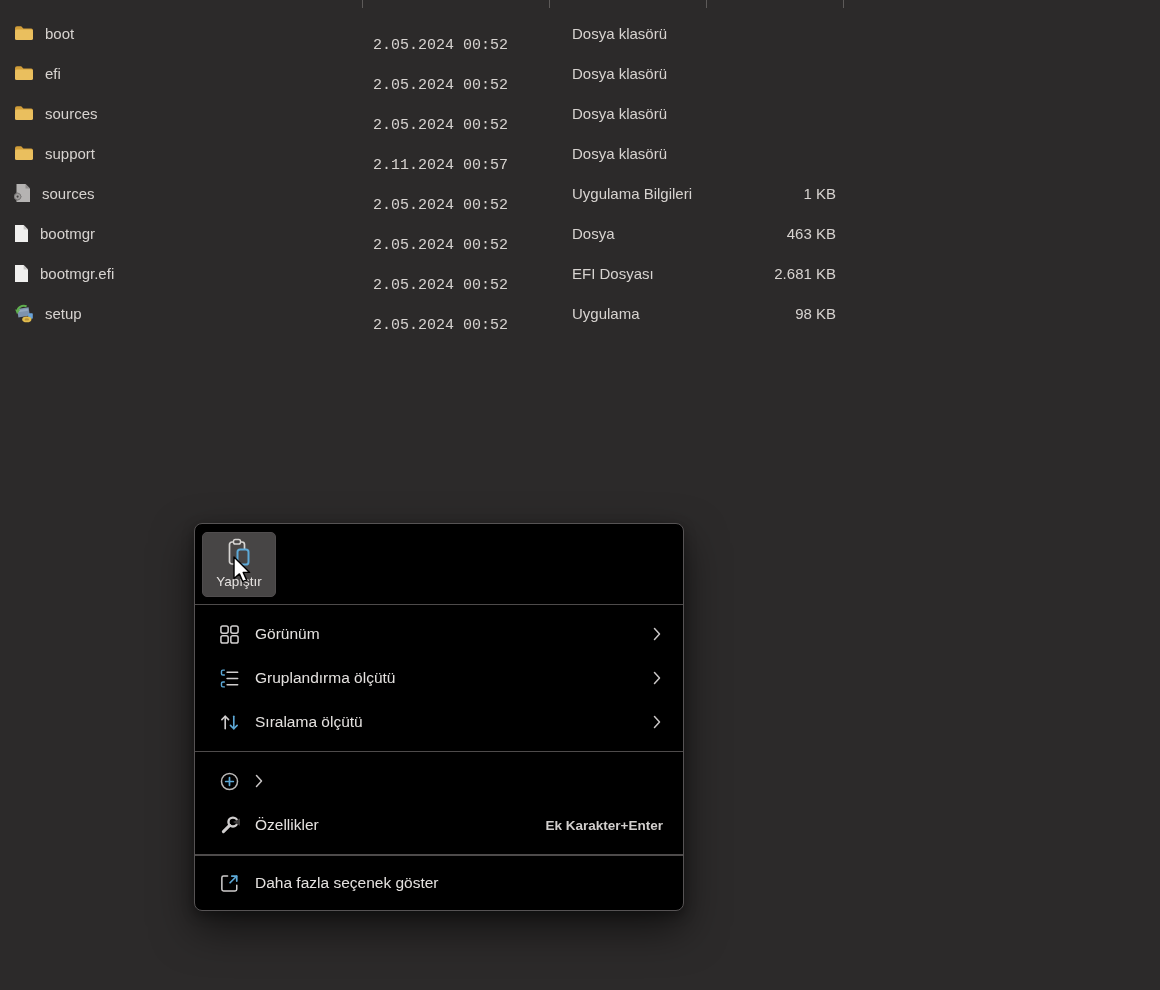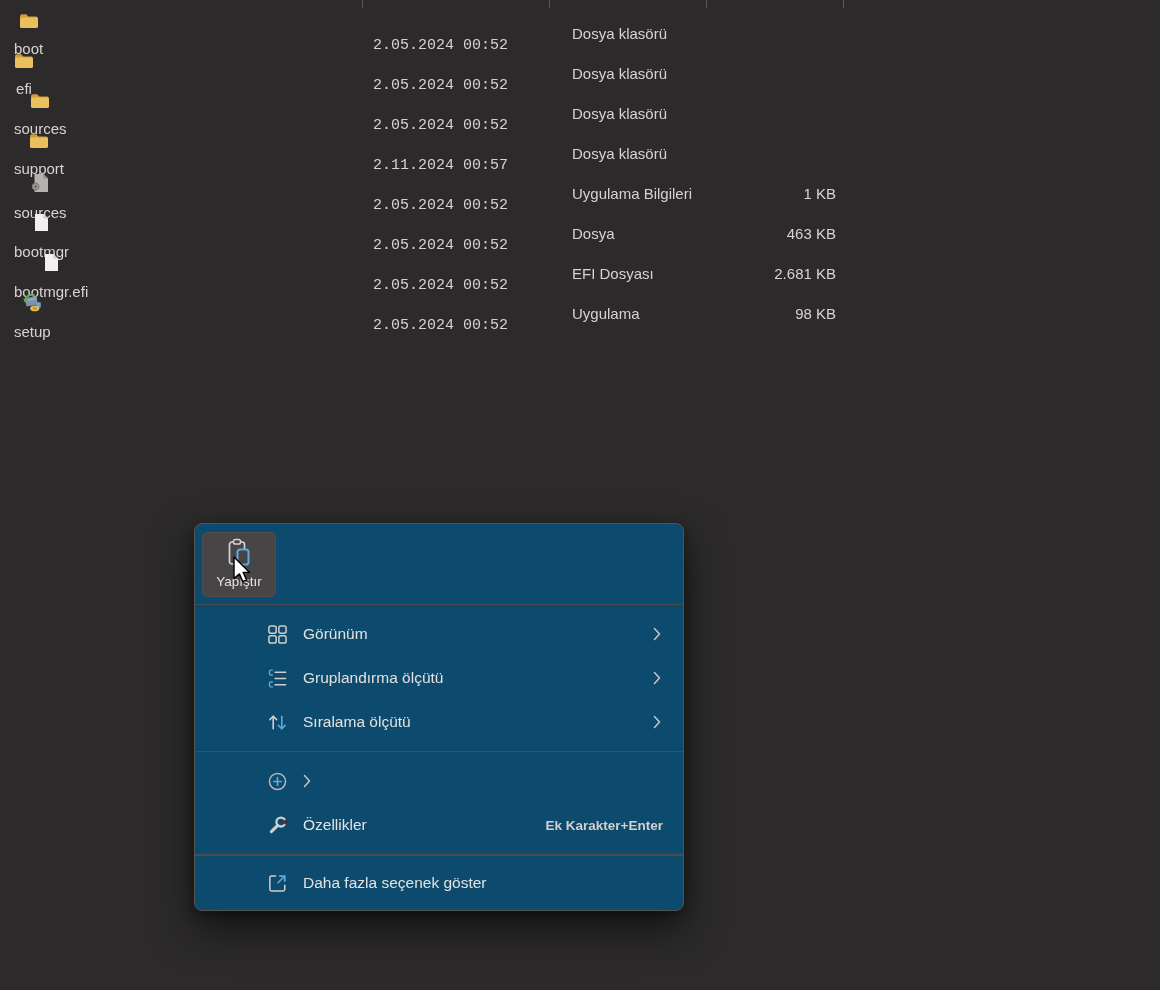--- a/index.html
+++ b/index.html
@@ -7,43 +7,43 @@
     position:relative; width:1160px; height:990px; overflow:hidden;
     background:#2c2a2a;
     font-family:"Liberation Sans", sans-serif;
     -webkit-font-smoothing:antialiased;
   }
   
   .col-tick{position:absolute; top:0; width:1px; height:8px; background:#5d5a59;}
   
   .file-list{position:absolute; left:0; top:13px; width:900px;}
   .file-row{position:relative; height:40px; color:#d7d3d0; font-size:15px;}
-  .cell-name{position:absolute; left:14px; top:0; height:40px; display:flex; align-items:center; gap:11px;flex-direction:column;}
+  .cell-name{position:absolute; left:14px; top:0; height:40px; display:flex; align-items:center; gap:11px;}
   .cell-name .fi{flex:none; display:flex;}
   .cell-date{position:absolute; left:373px; top:12px; height:40px; display:flex; align-items:center;font-family:Liberation Mono, monospace;}
   .cell-type{position:absolute; left:572px; top:0; height:40px; display:flex; align-items:center;}
   .cell-size{position:absolute; left:706px; top:0; height:40px; width:130px; display:flex; align-items:center; justify-content:flex-end;}
   
   .ctx{
     position:absolute; left:194px; top:523px; width:488px;
-    background:#0c4a6e; border:1px solid #56settler;
+    background:#000000; border:1px solid #56settler;
     border:1px solid #565354; border-radius:8px;
     box-shadow:0 18px 42px rgba(0,0,0,.55), 0 4px 12px rgba(0,0,0,.35);
     overflow:hidden;
   }
   .ctx-top{position:relative; height:80px;}
   .paste-tile{
     position:absolute; left:7px; top:8px; width:74px; height:65px;
     background:#474545; border:1px solid #504d4e; border-radius:5px;
     display:flex; flex-direction:column; align-items:center; justify-content:flex-start;
     padding-top:5px; box-sizing:border-box; cursor:default;
   }
   .paste-tile .plabel{font-size:13.5px; color:#e6e3e1; margin-top:2px;}
   .ctx-sep{height:1px; background:#4e4b4b;}
-  .ctx-group{padding:7px 0;margin-left:48px;}
+  .ctx-group{padding:7px 0;}
   .ctx-group.small{padding:5px 0;}
   .ctx-item{
     height:44px; display:flex; align-items:center;
     padding:0 20px 0 23px; box-sizing:border-box;
     font-size:15.5px; color:#e4e1df; cursor:default;
   }
   .ctx-item .mi{width:23px; height:23px; margin-right:14px; flex:none; display:flex; align-items:center; justify-content:center;}
   .ctx-item .lbl{flex:1; white-space:nowrap;}
   .ctx-item .chev{flex:none; display:flex; margin-right:2px;}
   .ctx-item .shortcut{flex:none; font-size:13.5px; color:#d2cfcd;font-weight:bold;}

